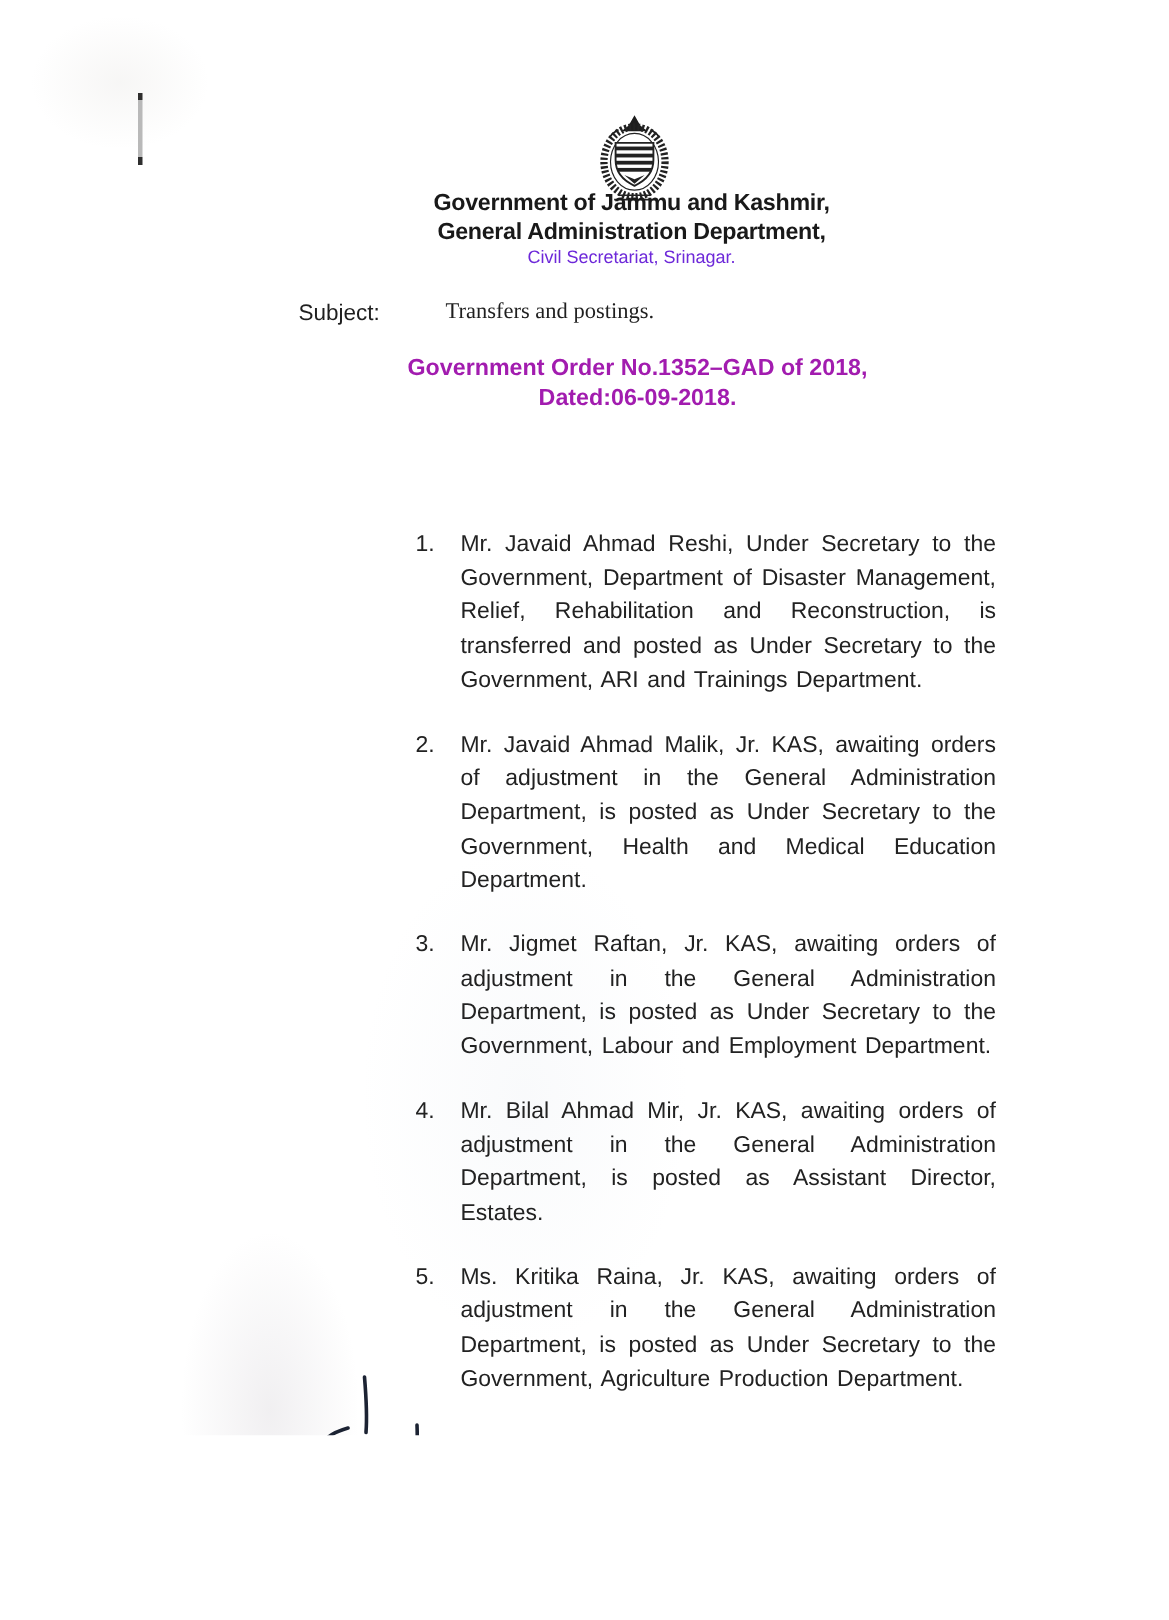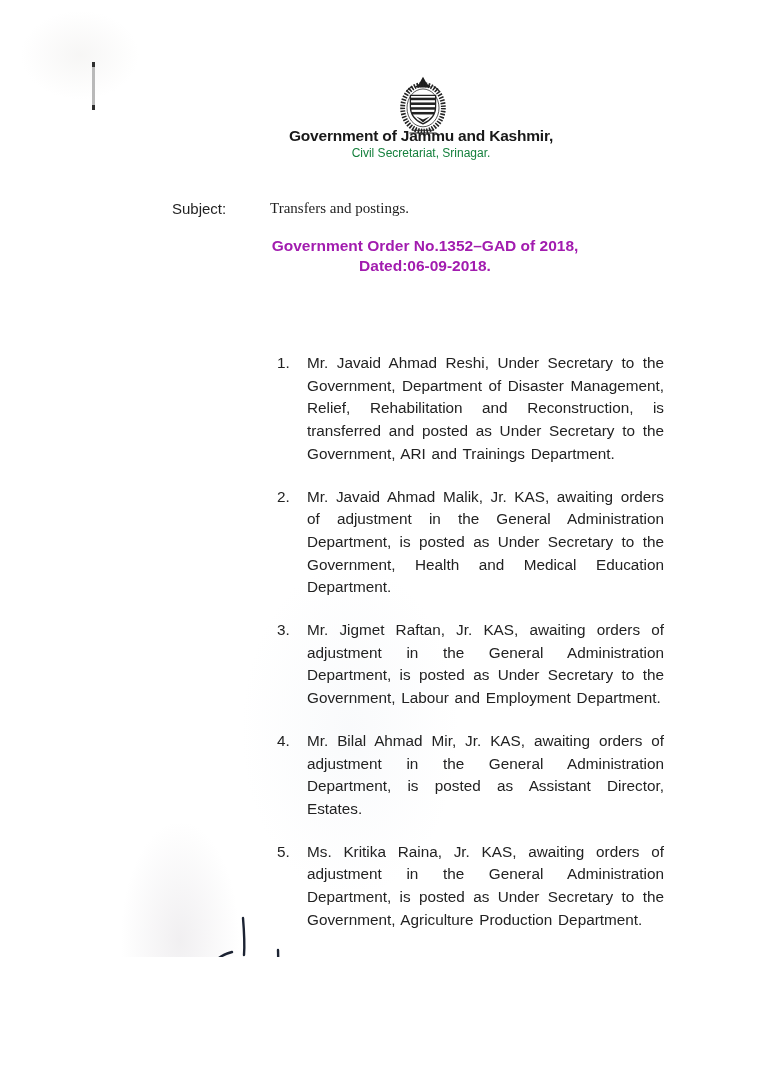--- a/index.html
+++ b/index.html
@@ -22,23 +22,23 @@
     background:radial-gradient(ellipse at center, rgba(200,196,190,0.15), rgba(200,196,190,0) 70%);}
   .scan-bottom-shade{position:absolute;left:0;top:1008px;width:779px;height:34px;
     background:linear-gradient(180deg, rgba(0,0,0,0) 0%, rgba(188,184,178,0.35) 85%, rgba(170,166,160,0.45) 100%);
     pointer-events:none;}
   .staple-mark{position:absolute;left:92px;top:62px;width:3px;height:48px;
     background:linear-gradient(180deg,#2e2e2e 0 5px,#b9b9b9 5px calc(100% - 5px),#2e2e2e calc(100% - 5px) 100%);}
   
   .emblem{position:absolute;left:393px;top:72px;width:60px;height:64px;}
   .header-text{position:absolute;left:221px;top:127px;width:400px;text-align:center;}
   .header-line{font-weight:bold;font-size:15.5px;line-height:18.5px;letter-spacing:-0.2px;color:#191919;}
-  .header-sub{font-size:12px;line-height:15px;color:#15803d;}
+  .header-sub{font-size:12px;line-height:15px;color:#6d28d9;}
   
-  .subject-row{position:absolute;left:172px;top:200px;width:480px;display:flex;font-size:15px;}
+  .subject-row{position:absolute;left:199px;top:200px;width:480px;display:flex;font-size:15px;}
   .subject-label{width:60px;}
   .subject-text{margin-left:38px;font-family:Liberation Serif, serif;}
   
   .order-title{position:absolute;left:230px;top:236px;width:390px;text-align:center;
     font-weight:bold;font-size:15.5px;line-height:19.5px;color:#a21caf;}
   
   .intro{position:absolute;left:186px;top:294px;width:478px;
     font-size:15px;line-height:22.5px;text-align:justify;text-indent:85px;color:#222;}
   .items{position:absolute;left:277px;top:352px;width:388px;}
   .item{display:flex;margin-bottom:20px;font-size:15.3px;line-height:22.7px;color:#222;}
@@ -83,20 +83,21 @@
           <path d="M23,46 l7,6 l7,-6 l-7,3 z"></path>
         </g>
       </g>
 
       <path d="M19,60 h22 M16,63 h28" stroke="#222" stroke-width="1.1" fill="none"></path>
     </svg>
   </div>
 
   <div class="header-text">
     <div class="header-line">Government of Jammu and Kashmir,</div>
+    <div class="header-line">General Administration Department,</div>
     <div class="header-sub">Civil Secretariat, Srinagar.</div>
   </div>
 
   <div class="subject-row">
     <span class="subject-label">Subject:</span>
     <span class="subject-text">Transfers and postings.</span>
   </div>
 
   <div class="order-title">
     <div>Government Order No.1352–GAD of 2018,</div>

